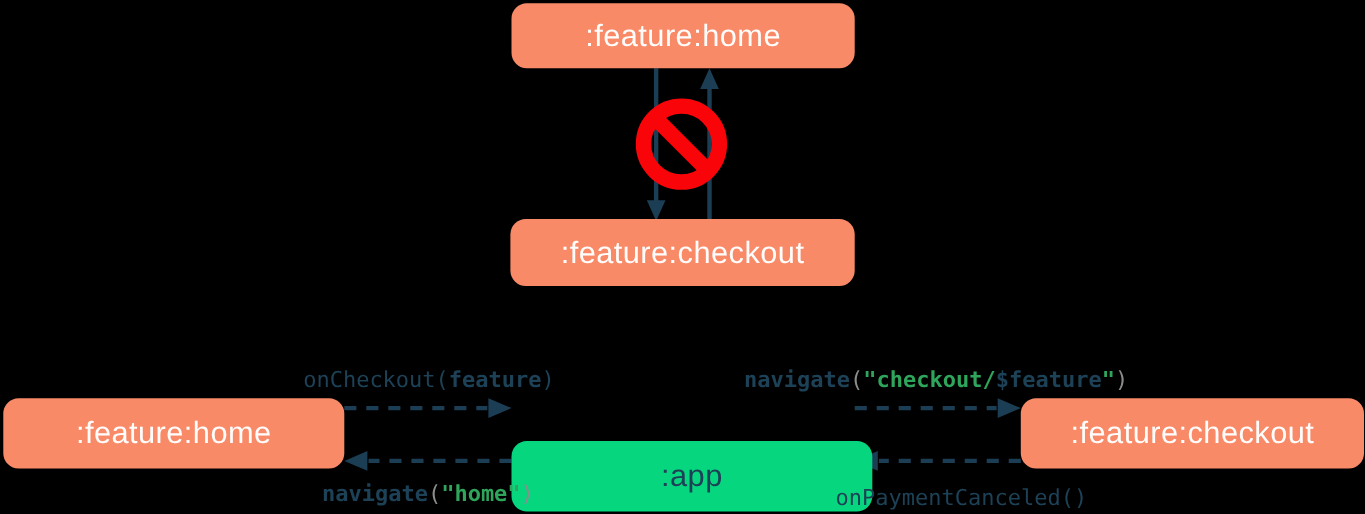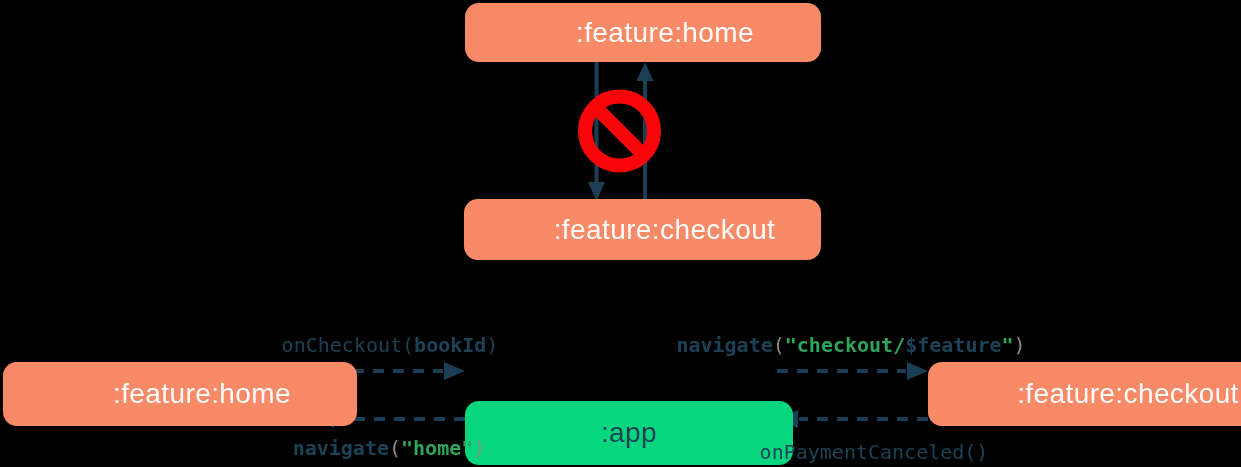--- a/index.html
+++ b/index.html
@@ -22,21 +22,20 @@
     display: flex;
     align-items: center;
     justify-content: center;
     font-size: 28px;
     letter-spacing: 0.4px;
     white-space: nowrap;
   }
   .box.module {
     background: var(--module-box, #F98A68);
     color: var(--module-text, #FFFFFF);
-    padding-left: 44px;
   }
   .box.app {
     background: var(--app-box, #06D77E);
     color: var(--code-navy, #1D4156);
   }
   .code {
     position: absolute;
     transform: translateX(-50%);
     font-family: "DejaVu Sans Mono", monospace;
     font-size: 20px;
@@ -108,21 +107,21 @@
   <div class="box module" style="left:3px; top:362px; width:310px; height:64px;">
     <span>:feature:home</span>
   </div>
   <div class="box app" style="left:465px; top:362px; width:328px; height:64px;margin-top:39px;">
     <span>:app</span>
   </div>
   <div class="box module" style="left:928px; top:362px; width:312px; height:64px;">
     <span>:feature:checkout</span>
   </div>
 
-  <div class="code" style="left:390px; top:334px;"><span class="nv">onCheckout</span><span class="nv">(</span><span class="nvb">bookId</span><span class="nv">)</span></div>
+  <div class="code" style="left:390px; top:334px;"><span class="nv">onCheckout</span><span class="nv">(</span><span class="nvb">feature</span><span class="nv">)</span></div>
 
   <div class="code" style="left:389px; top:437px;"><span class="nvb">navigate</span><span class="gry">(</span><span class="grn">"home"</span><span class="gry">)</span></div>
 
   <div class="code" style="left:851px; top:334px;"><span class="nvb">navigate</span><span class="gry">(</span><span class="grn">"checkout/</span><span class="nvb">$feature</span><span class="grn">"</span><span class="gry">)</span></div>
 
   <div class="code" style="left:874px; top:441px;"><span class="nv">onPaymentCanceled</span><span class="nv">()</span></div>
 
 </div>
 
 </body></html>

